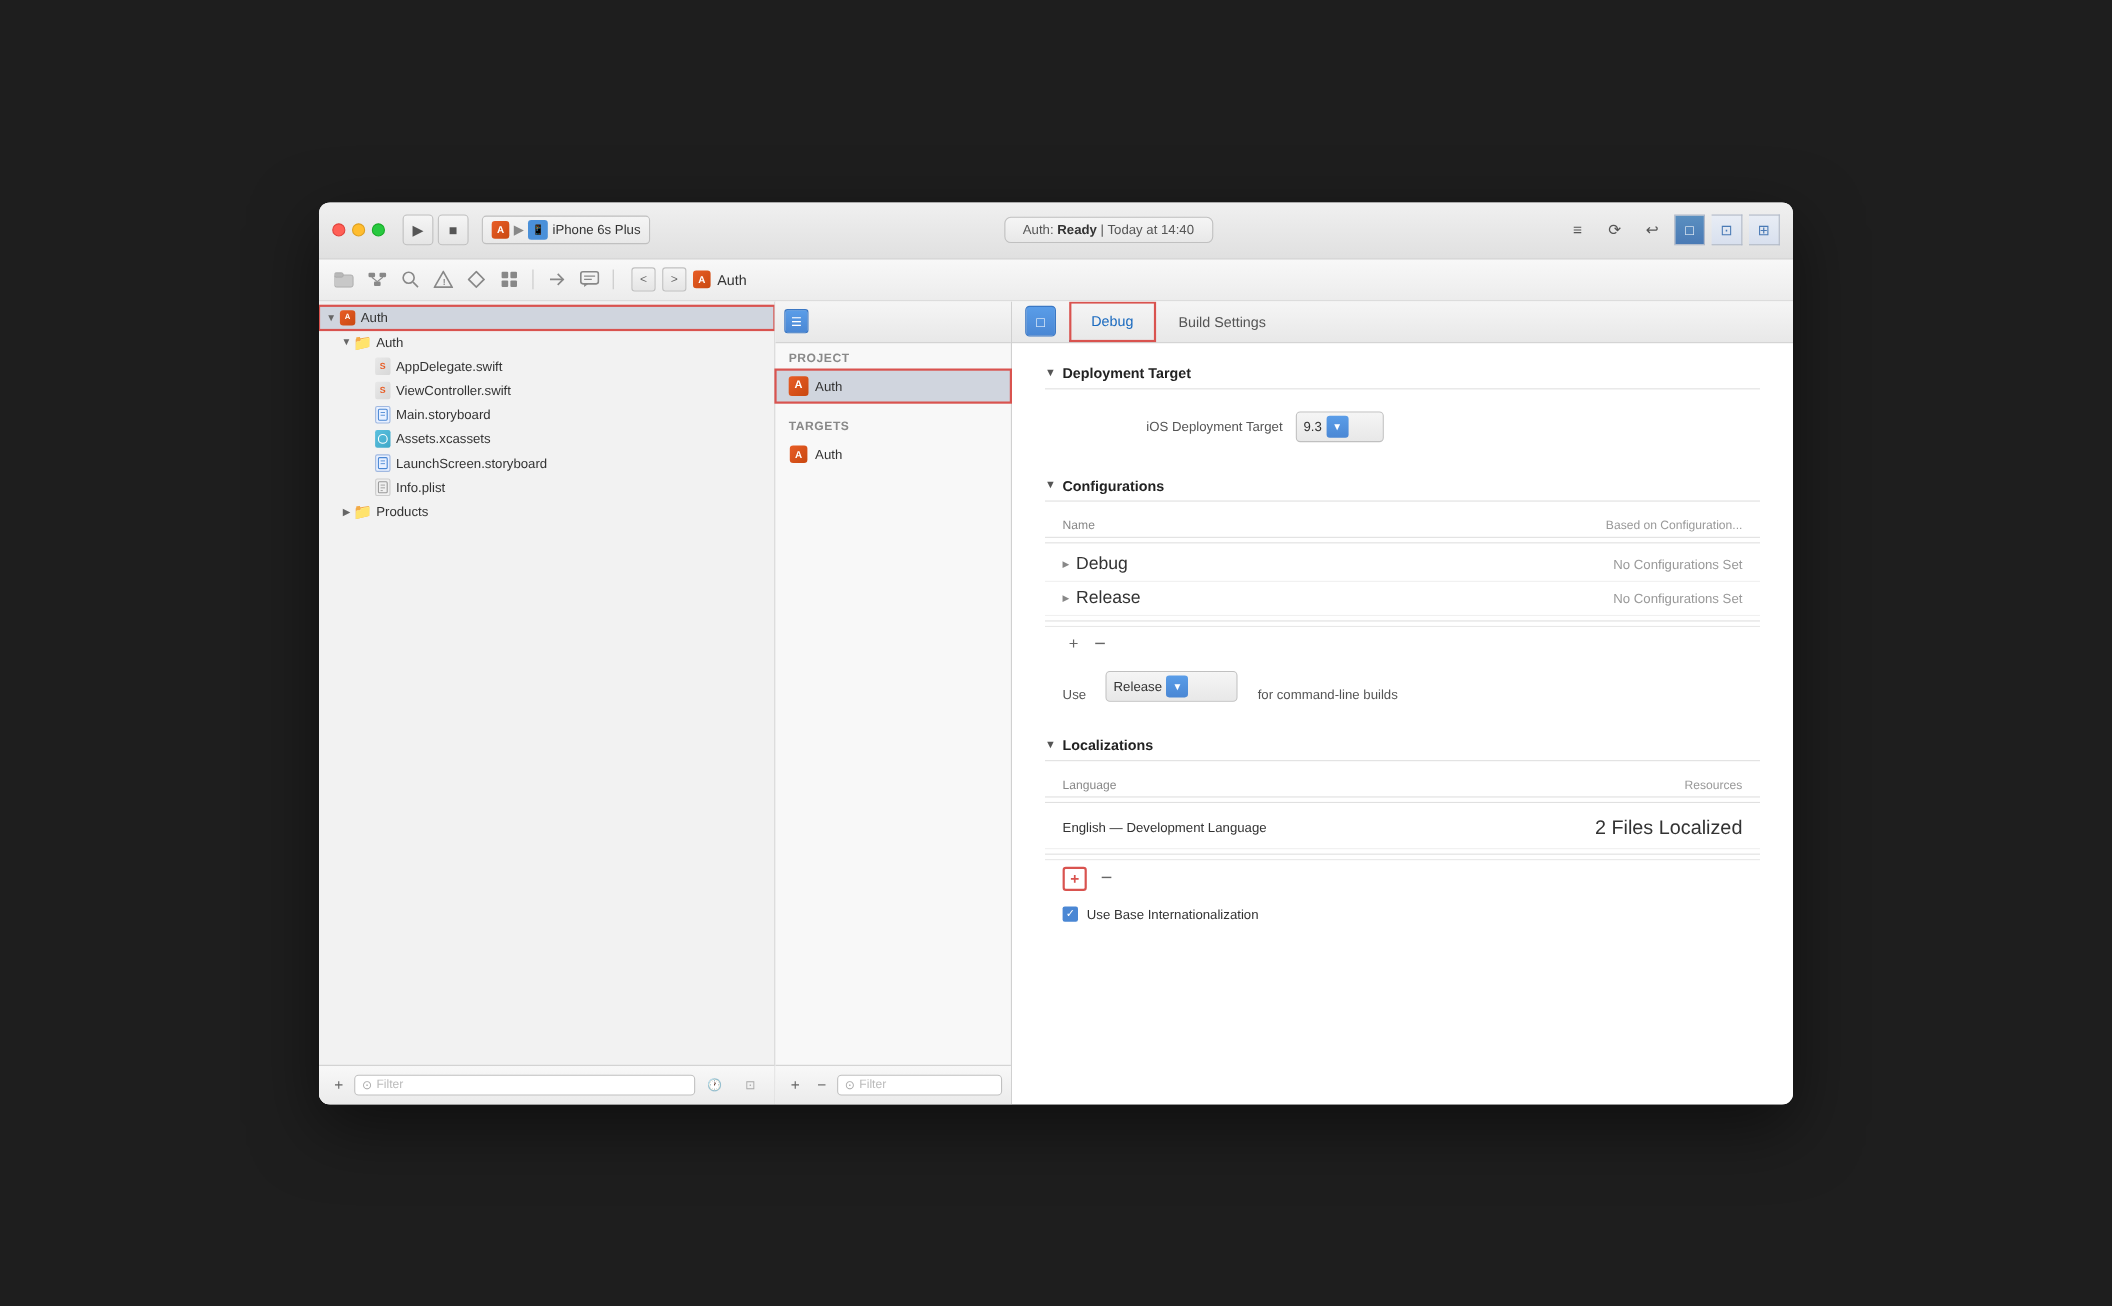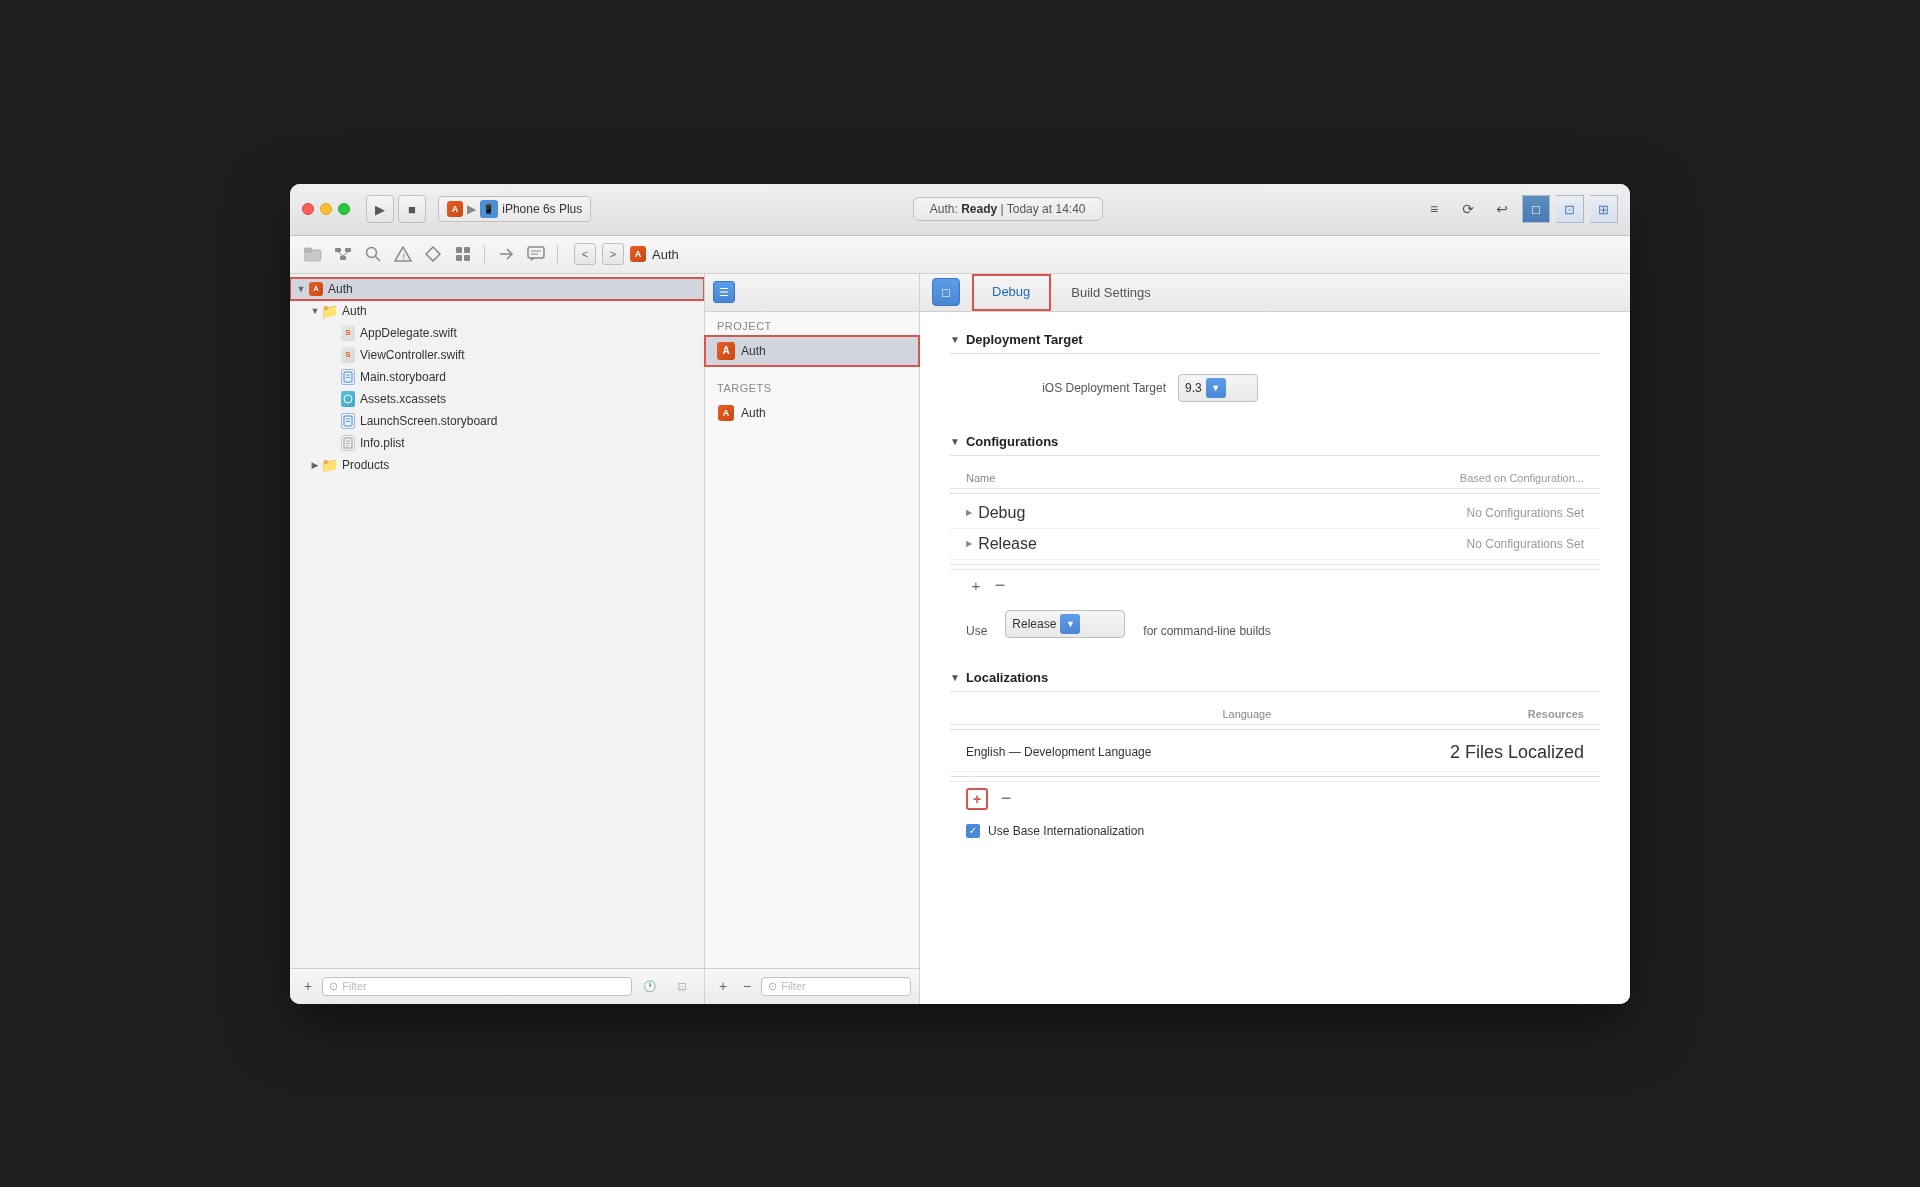--- a/index.html
+++ b/index.html
@@ -315,21 +315,21 @@
       border-radius: 3px;
       display: flex;
       align-items: center;
       justify-content: center;
       color: white;
       font-size: 9px;
     }
 
     .project-section-label {
       font-size: 11px;
-      font-weight: 400;
+      font-weight: 700;
       color: #888;
       padding: 8px 12px 4px;
       letter-spacing: 0.5px;
     }
 
     .project-item {
       display: flex;
       align-items: center;
       padding: 6px 12px;
       cursor: pointer;
@@ -585,22 +585,22 @@
 
     
     .loc-table-header {
       display: flex;
       padding: 4px 16px;
       border-bottom: 1px solid #e0e0e0;
       color: #888;
       font-size: 11px;
     }
 
-    .loc-table-header .col-lang { flex: 1; text-align: center; }
-    .loc-table-header .col-res { color: #999; font-weight: bold; }
+    .loc-table-header .col-lang { flex: 1; }
+    .loc-table-header .col-res { color: #999; }
 
     .loc-row {
       display: flex;
       align-items: center;
       padding: 8px 16px;
       border-bottom: 1px solid #f0f0f0;
     }
 
     .loc-lang { flex: 1; font-size: 12px; color: #333; }
     .loc-res { font-size: 18px; color: #333; }

